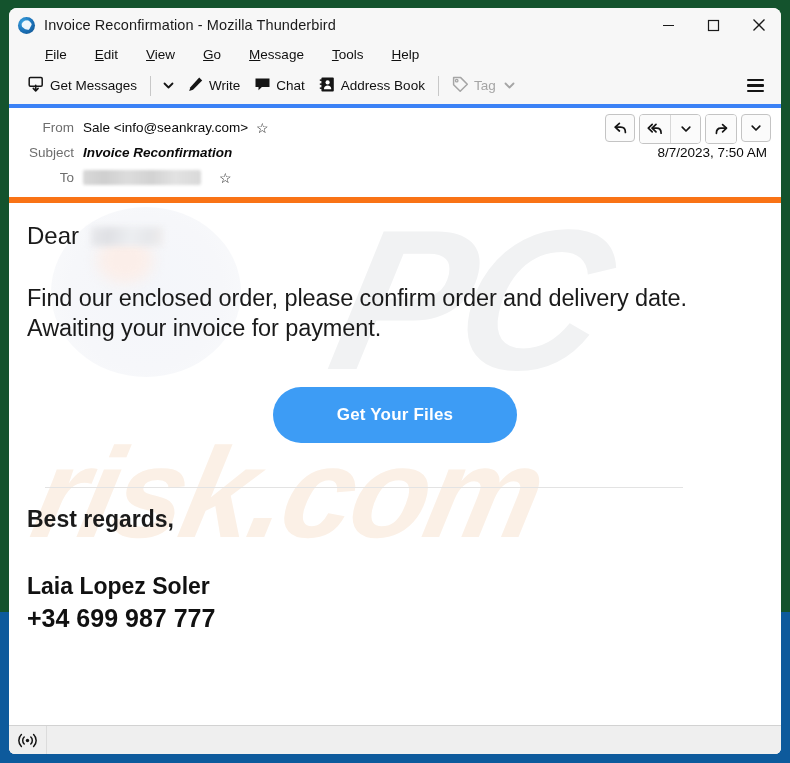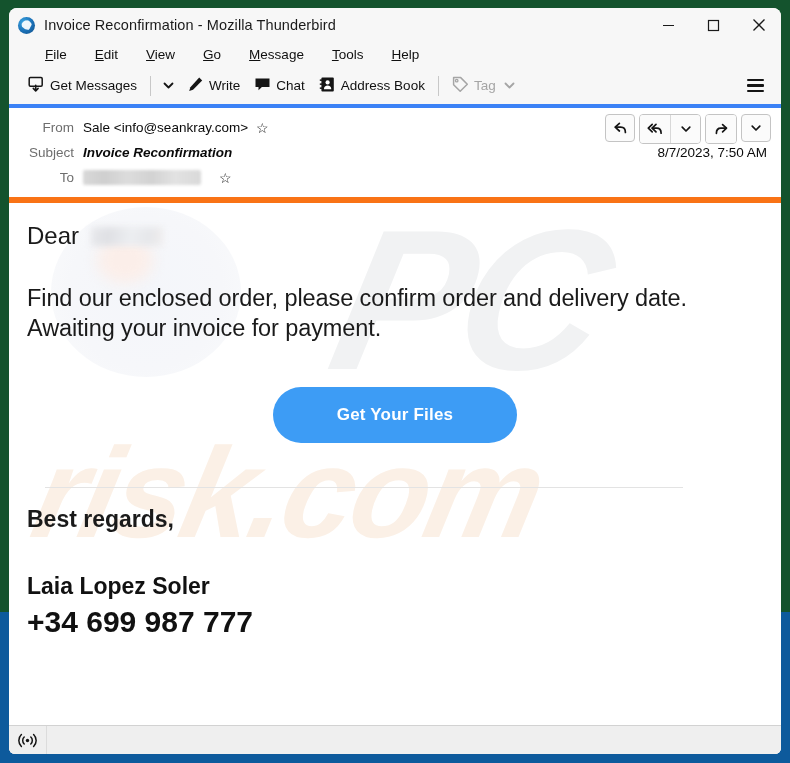--- a/index.html
+++ b/index.html
@@ -317,21 +317,21 @@
   .sig-block {
     margin-top: 38px;
   }
   .sig-name {
     font-size: 23px;
     font-weight: bold;
     color: #111111;
     line-height: 1.32;
   }
   .sig-phone {
-    font-size: 30px;
+    font-size: 25px;
     font-weight: bold;
     color: #111111;
     line-height: 1.32;
   }
   .sig-url {
     font-size: 22px;
     color: #2ba3e8;
     line-height: 1.32;
     margin-top: 1px;
   }

